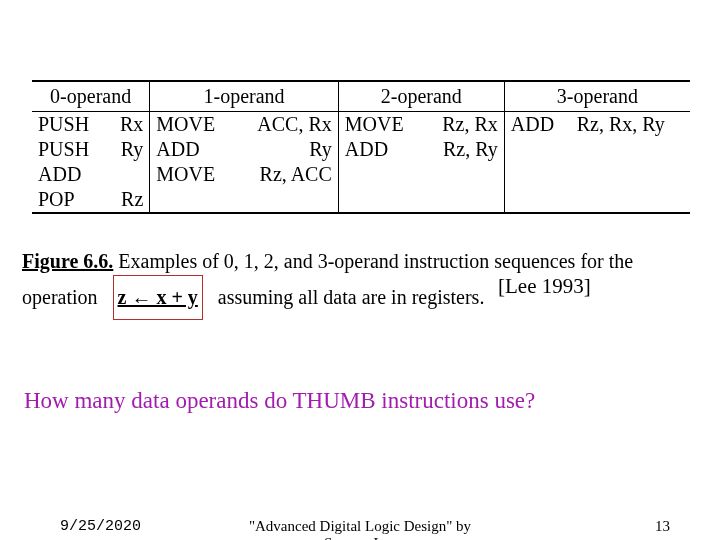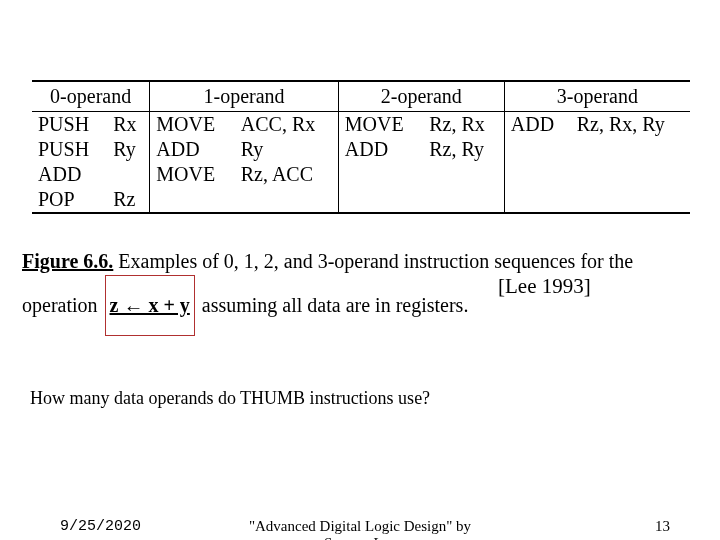--- a/index.html
+++ b/index.html
@@ -33,48 +33,48 @@
     padding: 0 6px;
     white-space: nowrap;
   }
   table.opnd tr.headrow td {
     border-top: 2px solid #000;
     border-bottom: 1px solid #000;
     text-align: center;
     padding: 2px 6px;
   }
   table.opnd tr.lastrow td { border-bottom: 2px solid #000; margin-top: 24px; }
-  .sep { border-right: 1px solid #000; }
+  .sep { border-right: 1px solid #000; text-align: right; }
   .figcap {
     position: absolute;
     left: 22px;
     top: 248px;
     width: 670px;
     font-size: 20px;
     line-height: 1.35;
   }
   .figcap .bold { font-weight: 600; text-decoration: underline; }
   .boxed {
     display: inline-block;
-    padding: 16px 4px;
+    padding: 8px 4px;
     border: 1px solid #b03030;
-    margin: 0 2px;
+    margin: 0 10px;
   }
   .cite {
     position: absolute;
     left: 498px;
     top: 274px;
     font-size: 21px;
   }
   .question {
     position: absolute;
-    left: 30px;
+    left: 24px;
     top: 388px;
-    font-size: 18px;
-    color: #000000;
+    font-size: 23px;
+    color: #a21caf;
   }
   .footer {
     position: absolute;
     left: 0;
     bottom: 22px;
     width: 720px;
     font-size: 15px;
   }
   .footer .date  { position: absolute; left: 60px; font-family: Liberation Mono, monospace; }
   .footer .title { position: absolute; left: 0; width: 720px; text-align: center; }

